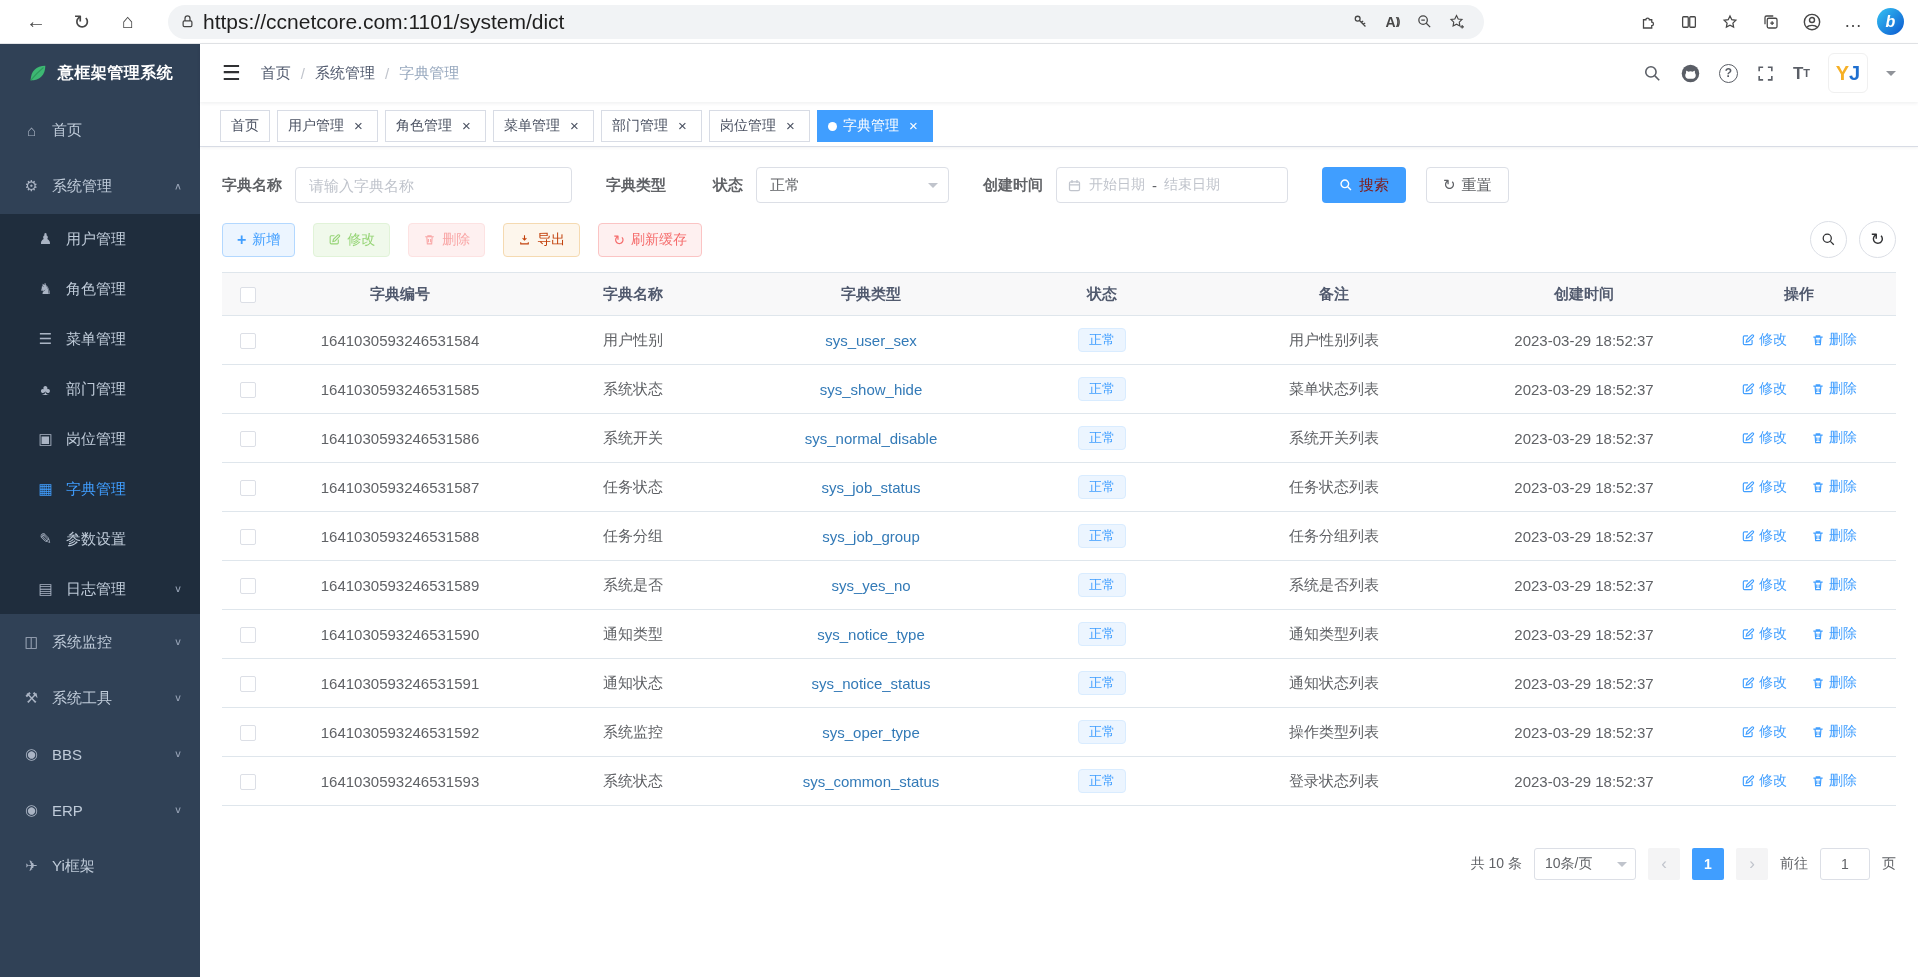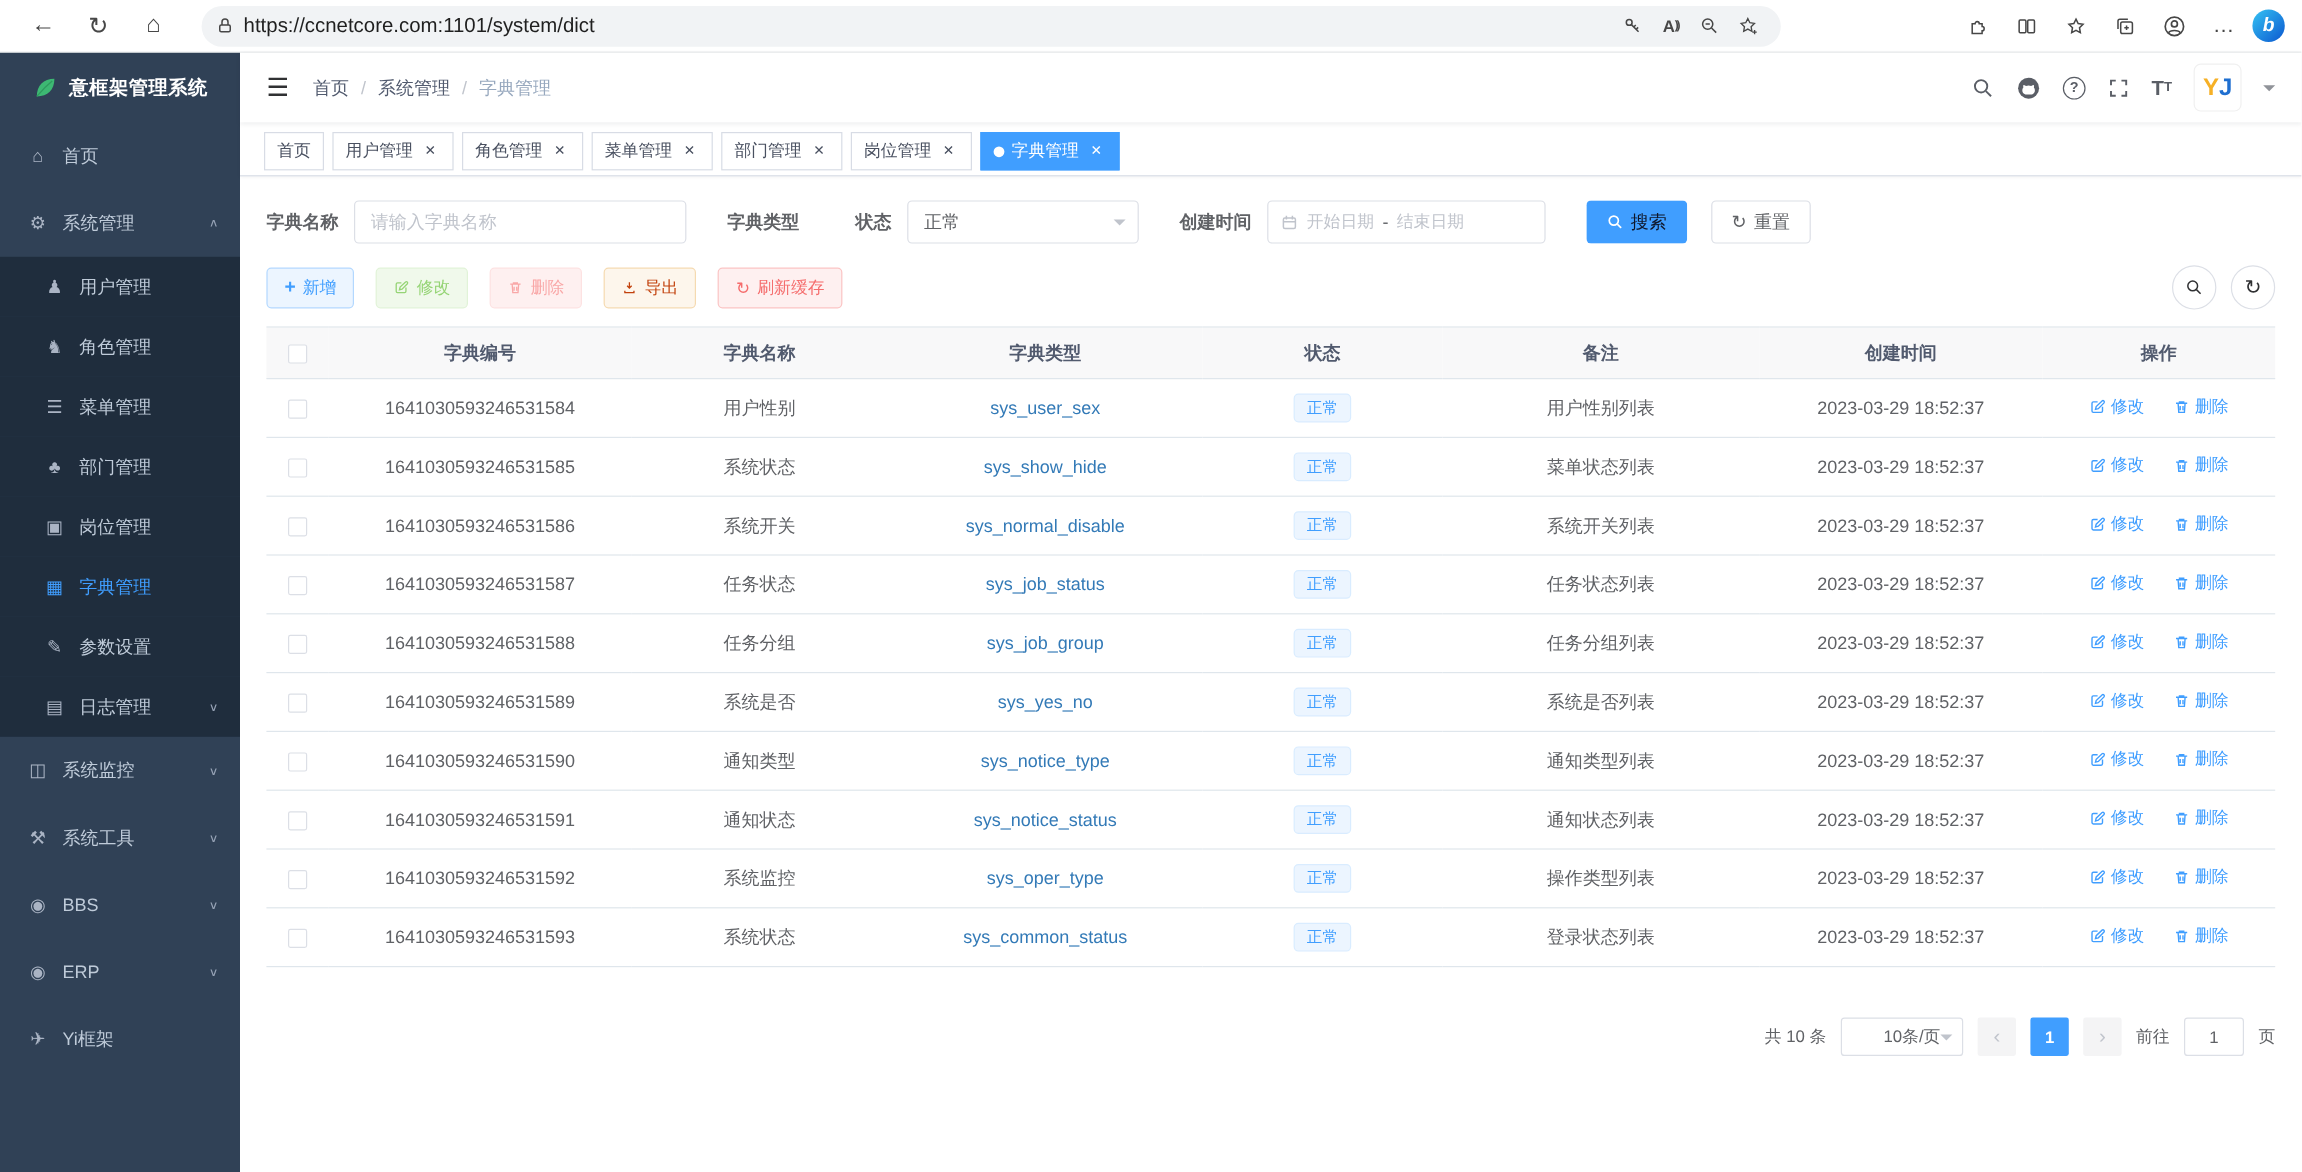--- a/index.html
+++ b/index.html
@@ -5,21 +5,21 @@
   *{margin:0;padding:0;box-sizing:border-box}
   html,body{width:1918px;height:977px;overflow:hidden;background:#fff;
     font-family:"Liberation Sans","DejaVu Sans",sans-serif;color:#303133}
   svg{display:block}
   
   .chrome{height:44px;display:flex;align-items:center;background:#fff;border-bottom:1px solid #e3e5e8;padding:0 14px 0 16px}
   .chrome-btn{width:40px;height:36px;display:flex;align-items:center;justify-content:center;
     font-size:20px;color:#474747;border-radius:6px;margin-right:6px;cursor:pointer}
   .url-bar{width:1316px;height:34px;margin-left:14px;background:#f1f3f5;border-radius:17px;
     display:flex;align-items:center;padding:0 12px;cursor:text}
-  .url-text{flex:1;font-size:17px;color:#1f1f1f;margin-left:8px;white-space:nowrap;overflow:hidden}
+  .url-text{flex:1;font-size:21px;color:#1f1f1f;margin-left:8px;white-space:nowrap;overflow:hidden}
   .addr-ico{width:32px;height:28px;display:flex;align-items:center;justify-content:center;color:#474747;border-radius:5px;cursor:pointer}
   .ra{font-size:14px;font-weight:bold}
   .ra i{font-style:normal;font-size:10px;letter-spacing:-2px}
   .chrome-right{margin-left:auto;display:flex;align-items:center;gap:7px}
   .cr-ico{width:34px;height:32px;display:flex;align-items:center;justify-content:center;color:#474747;border-radius:6px;cursor:pointer;font-size:18px}
   .bing{width:27px;height:27px;border-radius:50%;background:linear-gradient(135deg,#35c3f3,#0b57d0);
     color:#fff;font-weight:bold;font-size:16px;display:flex;align-items:center;justify-content:center;font-style:italic}
   
   .app{display:flex;height:933px}
   .sidebar{width:200px;flex:0 0 200px;background:#304156;overflow:hidden}
@@ -69,21 +69,21 @@
   input.ctrl{padding:0 13px;outline:none}
   input.ctrl::placeholder{color:#c0c4cc}
   .w-name{width:277px}.w-type{width:242px}
   .select{width:193px;display:flex;align-items:center;justify-content:space-between;padding:0 10px 0 13px;cursor:pointer}
   .sel-caret{width:0;height:0;border:5px solid transparent;border-top-color:#c0c4cc;margin-top:5px}
   .date-range{width:232px;display:flex;align-items:center;gap:7px;padding:0 10px;cursor:pointer}
   .date-ph{color:#c0c4cc;font-size:14px;white-space:nowrap}
   .date-sep{color:#606266}
   .btn{height:36px;border-radius:4px;display:inline-flex;align-items:center;justify-content:center;gap:6px;
     font-size:15px;padding:0 16px;border:1px solid transparent;cursor:pointer;white-space:nowrap}
-  .btn-primary{background:#409eff;color:#0f172a}
+  .btn-primary{background:#409eff;color:#7f1d1d}
   .btn-default{background:#fff;border-color:#dcdfe6;color:#606266}
   .mr12{margin-right:20px}
   
   .toolbar{display:flex;align-items:center;margin-bottom:14px}
   .btn-sm{height:34px;padding:0 14px;font-size:14px;border-radius:4px;display:inline-flex;align-items:center;
     gap:6px;border:1px solid;margin-right:18px;cursor:pointer;white-space:nowrap}
   .btn-add{color:#409eff;background:#ecf5ff;border-color:#b3d8ff}
   .btn-edit{color:#95d475;background:#f0f9eb;border-color:#e1f3d8;cursor:not-allowed}
   .btn-del{color:#f9a7a7;background:#fef0f0;border-color:#fde2e2;cursor:not-allowed}
   .btn-export{color:#c2410c;background:#fdf6ec;border-color:#f5dab1}
@@ -100,21 +100,21 @@
   .checkbox{width:16px;height:16px;border:1px solid #dcdfe6;border-radius:2px;display:inline-block;background:#fff;vertical-align:middle;cursor:pointer}
   .tag-status{display:inline-block;background:#ecf5ff;border:1px solid #d9ecff;color:#409eff;
     font-size:13px;padding:2px 10px;border-radius:4px;line-height:1.45}
   .dict-link{color:#337ab7;cursor:pointer;text-decoration:none}
   .op{color:#409eff;cursor:pointer;display:inline-flex;align-items:center;gap:4px;margin:0 10px;font-size:14px}
   .op svg{width:14px;height:14px}
   
   .pagination{display:flex;align-items:center;justify-content:flex-end;margin-top:42px;gap:12px;
     font-size:14px;color:#606266}
   .page-size{width:102px;height:32px;border:1px solid #dcdfe6;border-radius:3px;display:flex;align-items:center;
-    justify-content:flex-end;padding:0 8px 0 10px;background:#fff;cursor:pointer;font-size:14px}
+    justify-content:space-between;padding:0 8px 0 10px;background:#fff;cursor:pointer;font-size:14px}
   .pg-btn{min-width:32px;height:32px;background:#f4f4f5;border-radius:2px;display:flex;align-items:center;
     justify-content:center;color:#c0c4cc;font-size:17px;cursor:pointer}
   .pg-num{min-width:32px;height:32px;background:#409eff;color:#fff;border-radius:2px;display:flex;
     align-items:center;justify-content:center;font-weight:600;cursor:pointer}
   .goto-input{width:50px;height:32px;border:1px solid #dcdfe6;border-radius:3px;text-align:center;
     font-size:14px;color:#606266;outline:none}
 </style>
 </head>
 <body>
 

